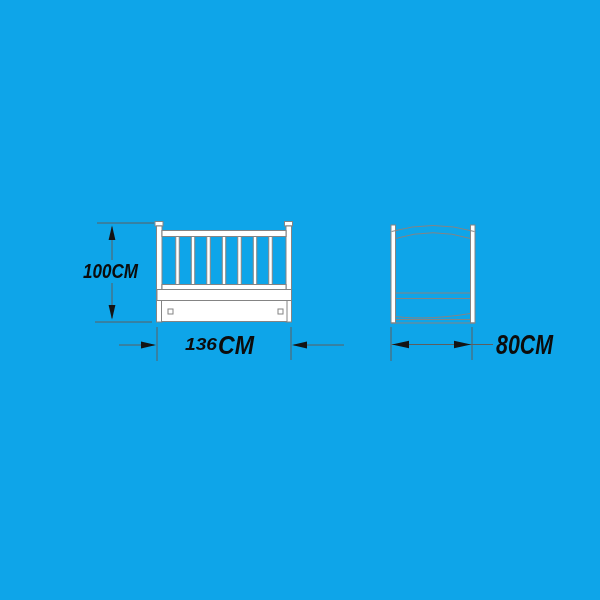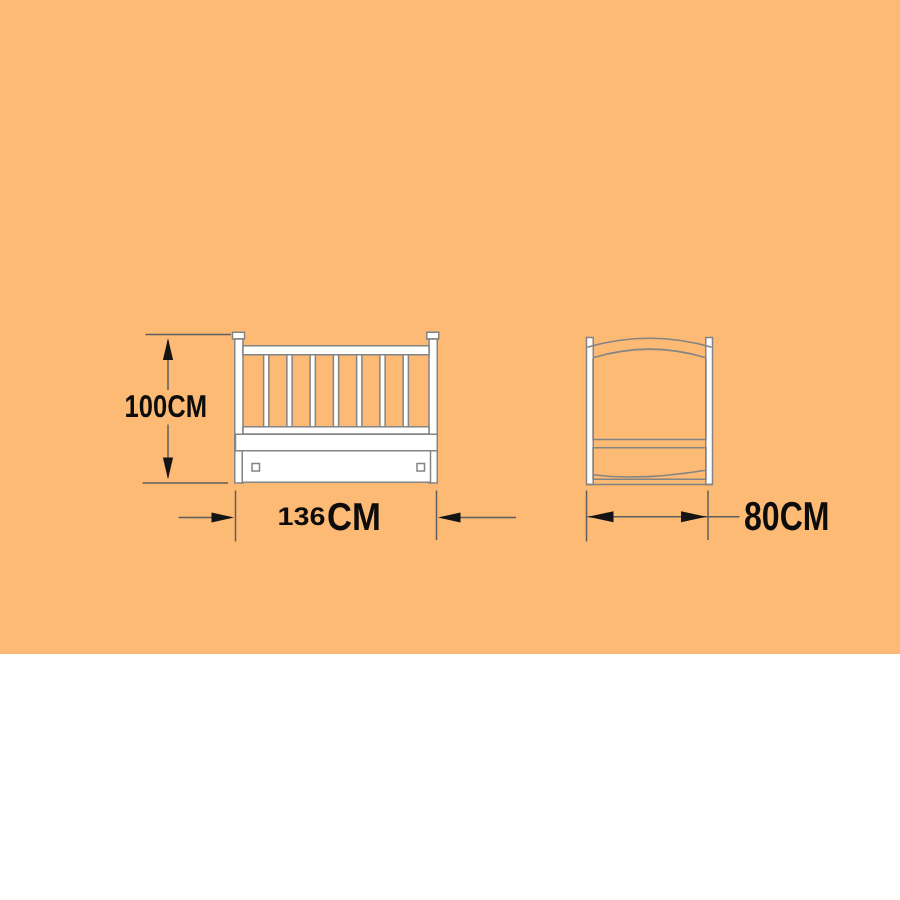--- a/index.html
+++ b/index.html
@@ -1,17 +1,17 @@
 <!DOCTYPE html>
 <html><head>
 <meta charset="utf-8">
 <style>
   html,body{margin:0;padding:0;background:#ffffff;}
-  .stage{position:relative;width:600px;height:436px;background:#fdba74;overflow:hidden;
-         font-family:"Liberation Sans", sans-serif;}
+  .stage{position:relative;width:600px;height:600px;background:#0ea5e9;overflow:hidden;
+         font-family:"Liberation Sans", sans-serif;font-style:italic;}
   svg{display:block;}
   
   .wood   {fill:#ffffff;stroke:#848484;stroke-width:1;}
   .wood-open{fill:none;stroke:#848484;stroke-width:1;}
   
   .dimline{fill:none;stroke:#5e5e5e;stroke-width:1;}
   .arrow  {fill:#141414;stroke:none;}
   .dim-label{font-family:"Liberation Sans", sans-serif;font-weight:bold;fill:#0c0c0c;}
 </style>
 </head>

